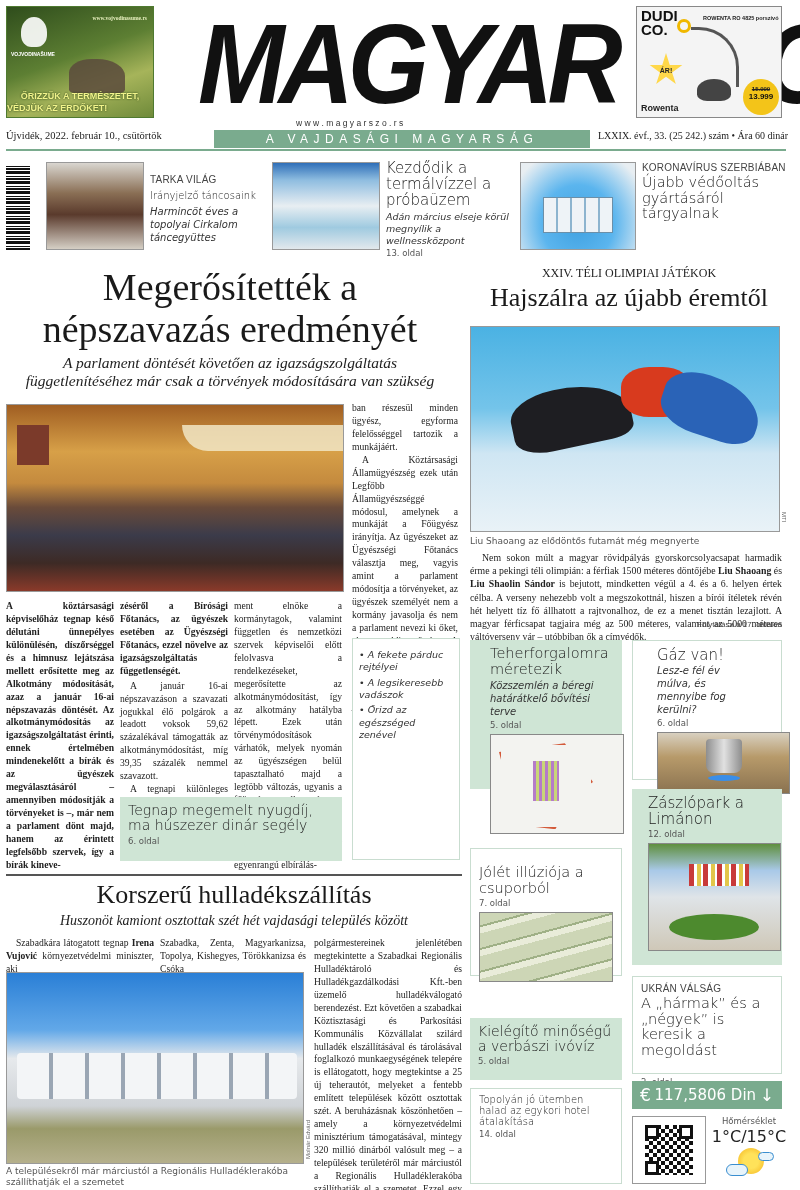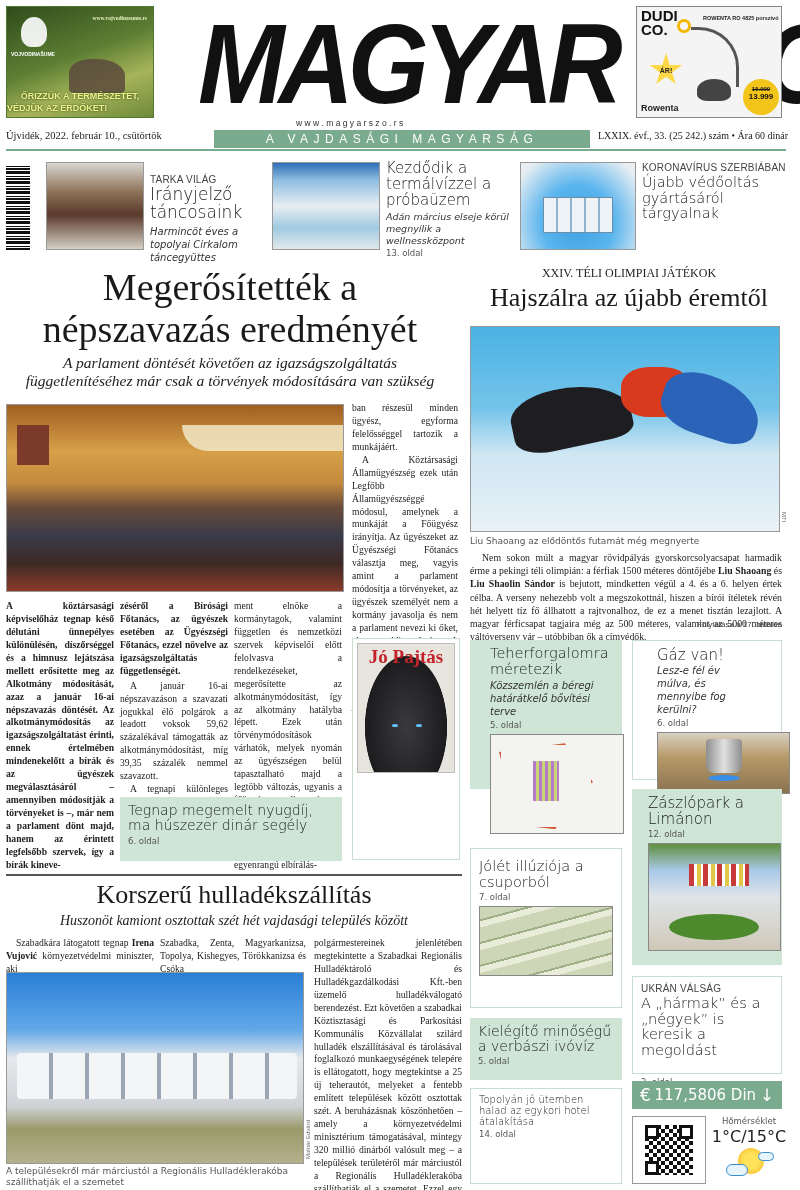--- a/index.html
+++ b/index.html
@@ -49,21 +49,21 @@
     <div style="font:bold 8px 'Liberation Sans',sans-serif;color:#111">13.999</div>
   </div>
   <div style="position:absolute;left:4px;top:96px;font:bold 9px 'Liberation Sans',sans-serif;color:#222">Rowenta</div>
 </div>
 
 <div class="abs" style="left:6px;top:164px;width:24px;height:86px;background:repeating-linear-gradient(0deg,#111 0 2px,#fff 2px 3px,#111 3px 4px,#fff 4px 6px,#111 6px 9px,#fff 9px 10px)"></div>
 
 <div class="abs img" style="left:46px;top:162px;width:98px;height:88px;background:linear-gradient(180deg,#d9d6d0 0%,#8a6f55 35%,#5a3a2c 60%,#d5cfc5 100%)"></div>
 <div class="abs" style="left:150px;top:174px;width:120px">
   <div class="kicker">TARKA VILÁG</div>
-  <div class="tease-title" style="font-size:17px;margin-top:0">Irányjelző táncosaink</div>
+  <div class="tease-title" style="font-size:10px;margin-top:6px">Irányjelző táncosaink</div>
   <div class="tease-sub" style="margin-top:3px">Harmincöt éves a topolyai Cirkalom táncegyüttes</div>
 </div>
 
 <div class="abs img" style="left:272px;top:162px;width:108px;height:88px;background:linear-gradient(180deg,#2f6fb8 0%,#8fbde0 20%,#e8eef2 50%,#9fcae0 75%,#e2e8ec 100%)"></div>
 <div class="abs" style="left:386px;top:160px;width:130px">
   <div class="tease-title" style="font-size:15px">Kezdődik a termálvízzel a próbaüzem</div>
   <div class="tease-sub" style="margin-top:2px;font-size:9.5px">Adán március elseje körül megnyílik a wellnessközpont</div>
   <div class="page">13. oldal</div>
 </div>
 
@@ -99,25 +99,25 @@
   <div style="text-indent:10px">A Köztársasági Államügyészség ezek után Legfőbb Államügyészséggé módosul, amelynek a munkáját a Főügyész irányítja. Az ügyészeket az Ügyészségi Főtanács választja meg, vagyis amint a parlament módosítja a törvényeket, az ügyészek személyét nem a kormány javasolja és nem a parlament nevezi ki őket, ahogy eddig történt. A főügyészt azonban a köztársasági képviselőház nevezi ki, mégpedig az Ügyészségi Főtanács javaslatára.</div>
   <div class="cont" style="margin-top:3px">Folytatása a 4. oldalon</div>
 </div>
 
 <div class="abs green" style="left:120px;top:797px;width:222px;height:64px;padding:6px 8px">
   <div class="tease-title" style="font-size:14px">Tegnap megemelt nyugdíj, ma húszezer dinár segély</div>
   <div class="page" style="margin-top:3px">6. oldal</div>
 </div>
 
 <div class="abs wbox" style="left:352px;top:638px;width:108px;height:222px;padding:4px">
-  <div style="width:98px;height:130px;background:radial-gradient(ellipse at 50% 65%,#3a3a3e 0%,#1c1c1f 60%,#e7e4dd 61%);border:1px solid #bbb;position:relative">
-    <div style="text-align:center;font:bold 19px/22px 'Liberation Serif',serif;color:#c3242b;padding-top:2px">Jó Pajtás</div>
-    <div style="position:absolute;left:34px;top:80px;width:6px;height:3px;background:#5fc6ff;border-radius:50%"></div>
-    <div style="position:absolute;left:58px;top:80px;width:6px;height:3px;background:#5fc6ff;border-radius:50%"></div>
-  </div>
+  <ul style="list-style:none;margin-top:6px;padding-left:2px">
+    <li class="tease-sub" style="font-size:9.5px;margin-bottom:3px">• <span>A fekete párduc rejtélyei</span></li>
+    <li class="tease-sub" style="font-size:9.5px;margin-bottom:3px">• <span>A legsikeresebb vadászok</span></li>
+    <li class="tease-sub" style="font-size:9.5px">• <span>Őrizd az egészséged zenével</span></li>
+  </ul>
 </div>
 
 <div class="abs" style="left:6px;top:874px;width:456px;height:2px;background:#555"></div>
 
 <div class="abs" style="left:466px;top:266px;width:326px;text-align:center;font:12px 'Liberation Serif',serif;color:#222">XXIV. TÉLI OLIMPIAI JÁTÉKOK</div>
 <div class="abs" style="left:466px;top:282px;width:326px;text-align:center;font:26px/32px 'Liberation Serif',serif;color:#1a1a1a">Hajszálra az újabb éremtől</div>
 <div class="abs img" style="left:470px;top:326px;width:310px;height:206px;background:linear-gradient(180deg,#4bb2e3 0%,#74c4ea 40%,#cfe6f3 62%,#e9f2f7 100%)">
   <div style="position:absolute;left:40px;top:60px;width:120px;height:60px;background:#1e1e22;border-radius:40% 60% 20% 30%;transform:rotate(-12deg)"></div>
   <div style="position:absolute;left:150px;top:40px;width:70px;height:50px;background:#d83a1e;border-radius:40%"></div>
   <div style="position:absolute;left:190px;top:50px;width:100px;height:60px;background:#2a63b7;border-radius:40% 60% 30% 40%;transform:rotate(18deg)"></div>
@@ -151,21 +151,21 @@
 
 <div class="abs green" style="left:632px;top:789px;width:150px;height:176px;padding:6px 16px">
   <div class="tease-title" style="font-size:15px">Zászlópark a Limánon</div>
   <div class="page" style="margin-top:2px">12. oldal</div>
   <div style="margin-top:4px;width:133px;height:108px;background:linear-gradient(180deg,#5f8f3e 0%,#a9c9e8 25%,#dfe4e8 50%,#cfc8b8 100%);border:1px solid #888;position:relative">
     <div style="position:absolute;left:40px;top:20px;width:60px;height:22px;background:repeating-linear-gradient(90deg,#c83a3a 0 5px,#fff 5px 8px,#e2c64a 8px 12px,#fff 12px 14px)"></div>
     <div style="position:absolute;left:20px;top:70px;width:90px;height:26px;background:#4d8a2e;border-radius:50%"></div>
   </div>
 </div>
 
-<div class="abs wbox" style="left:470px;top:848px;width:152px;height:160px;padding:10px 8px">
+<div class="abs wbox" style="left:470px;top:848px;width:152px;height:128px;padding:16px 8px">
   <div class="tease-title" style="font-size:14.5px">Jólét illúziója a csuporból</div>
   <div class="page" style="margin-top:2px">7. oldal</div>
   <div style="margin-top:4px;width:134px;height:70px;background:repeating-linear-gradient(-15deg,#cdd6b6 0 14px,#e9ecd9 14px 20px,#9fb086 20px 22px);border:1px solid #888"></div>
 </div>
 
 <div class="abs wbox" style="left:632px;top:976px;width:150px;height:98px;padding:6px 8px">
   <div class="kicker">UKRÁN VÁLSÁG</div>
   <div class="tease-title" style="font-size:14.5px;margin-top:2px">A „hármak” és a „négyek” is keresik a megoldást</div>
   <div class="page" style="margin-top:18px">2. oldal</div>
 </div>

